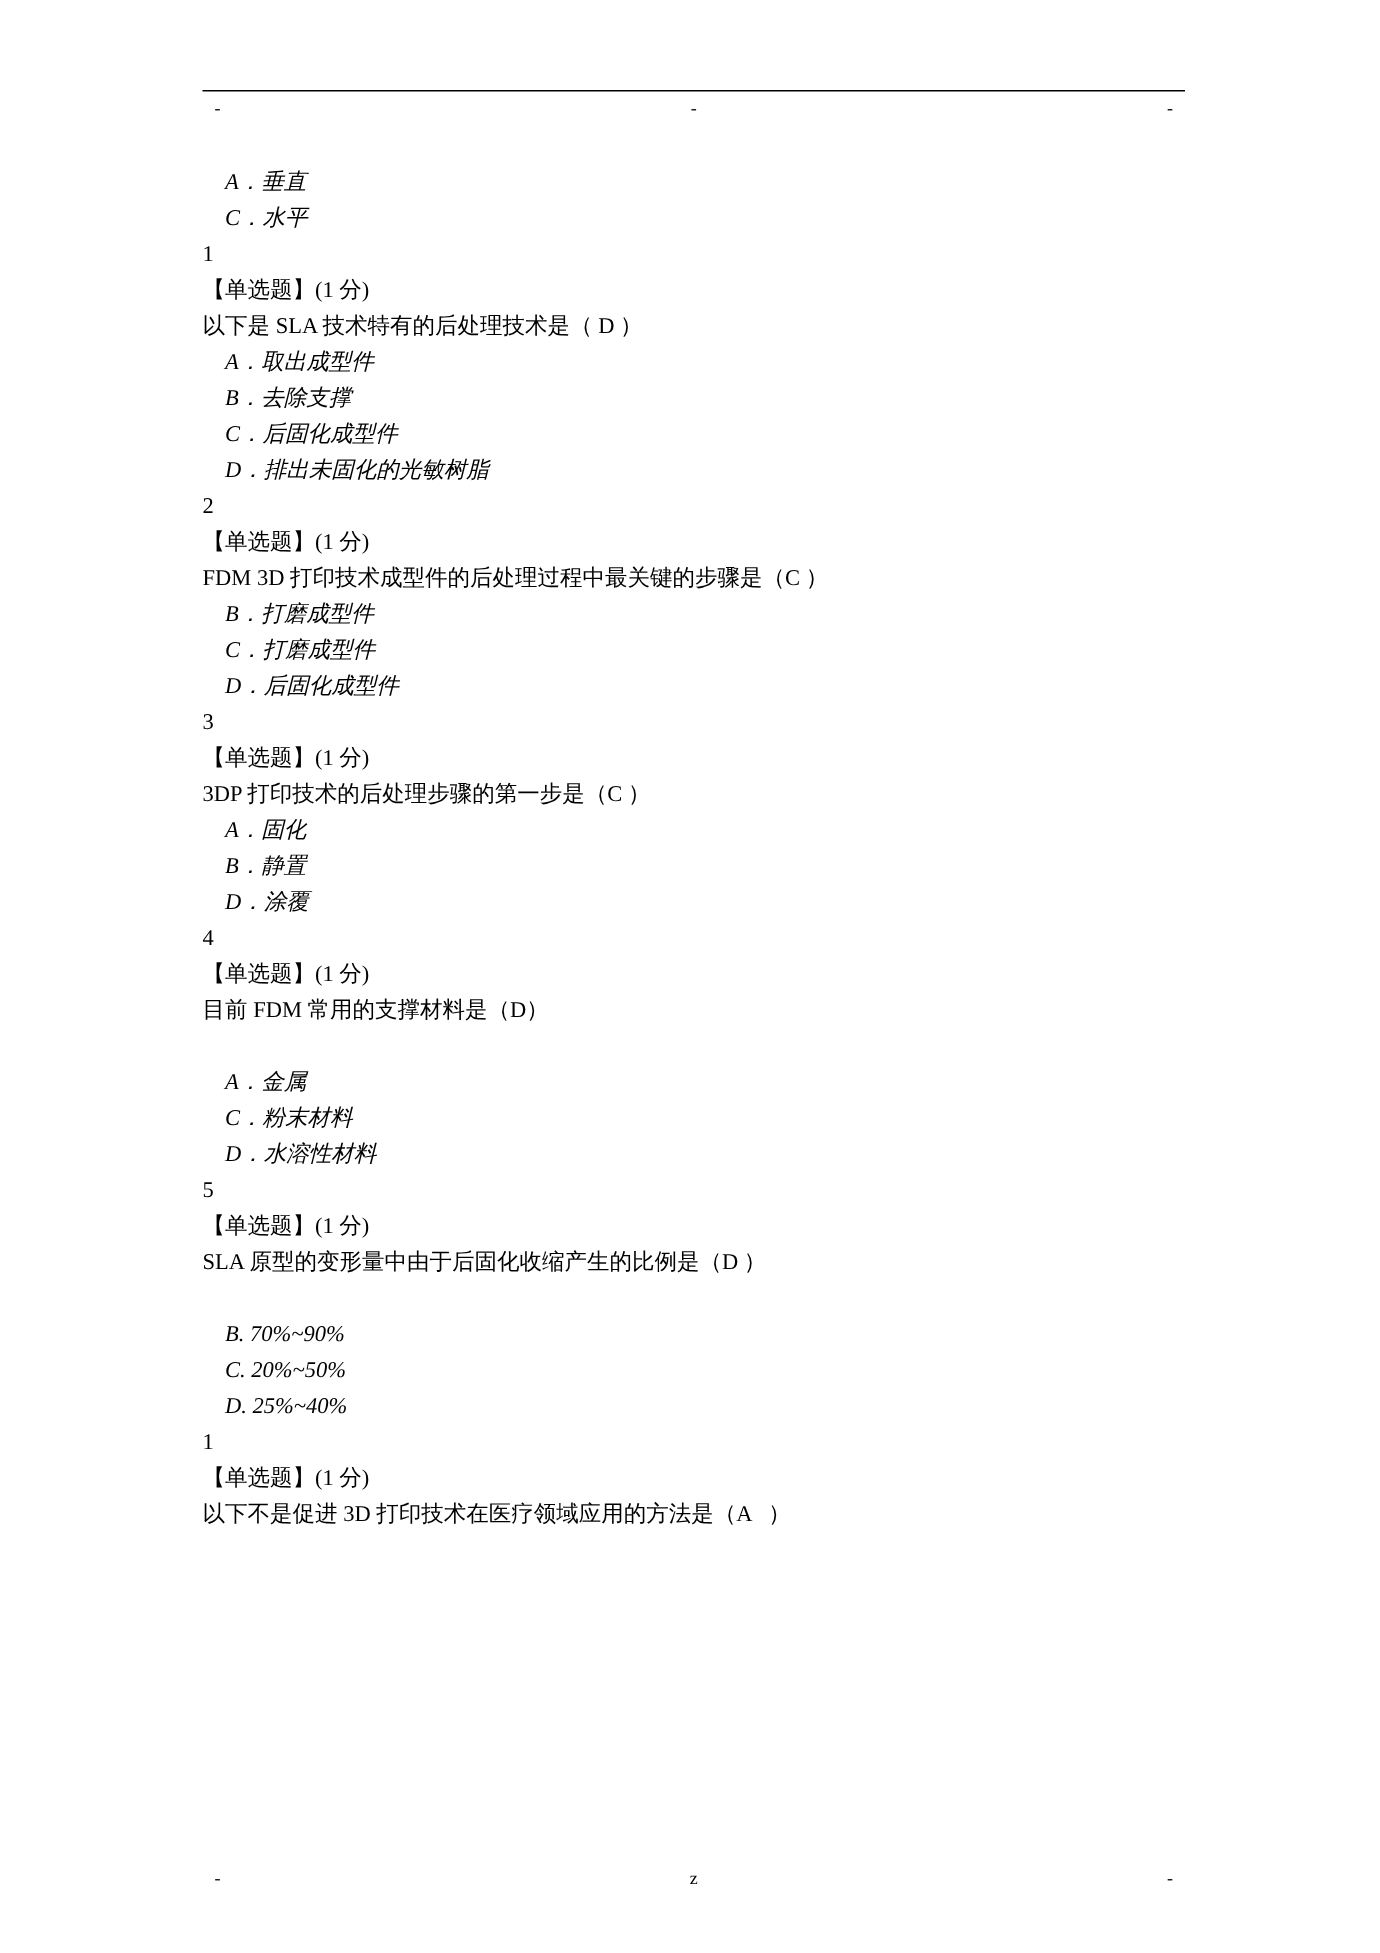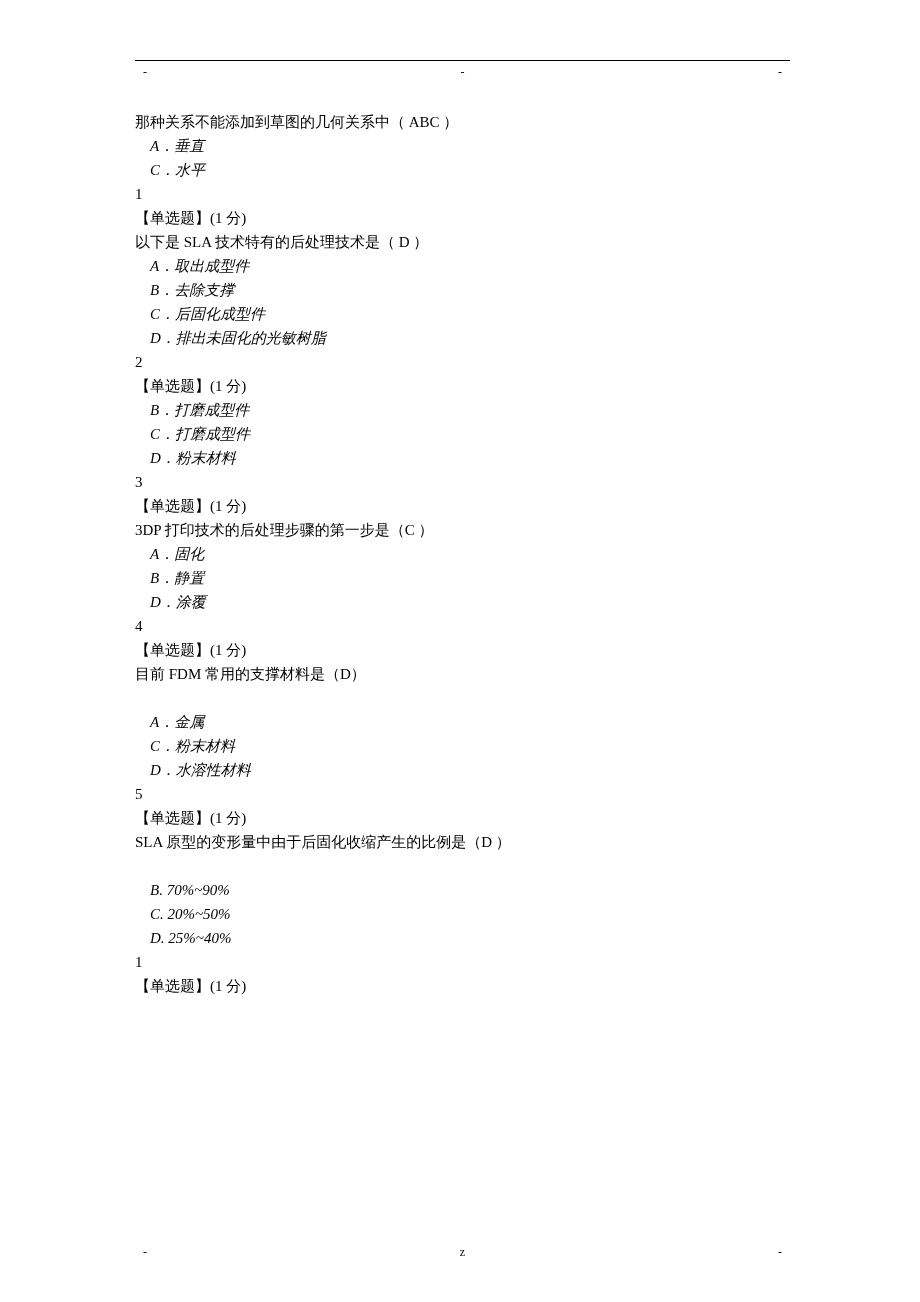--- a/index.html
+++ b/index.html
@@ -54,37 +54,37 @@
 
   <hr class="hr-top">
   <div class="header-marks">
     <span>-</span>
     <span>-</span>
     <span>-</span>
   </div>
 
   <div class="content">
 
-    <p class="line">那种关系不能添加到草图的几何关系中（ ABC ）</p>
     <p class="line option">A．垂直</p>
     <p class="line option">C．水平</p>
 
     <p class="line qnum">1</p>
     <p class="line">【单选题】(1 分)</p>
     <p class="line">以下是 SLA 技术特有的后处理技术是（ D ）</p>
     <p class="line option">A．取出成型件</p>
     <p class="line option">B．去除支撑</p>
     <p class="line option">C．后固化成型件</p>
     <p class="line option">D．排出未固化的光敏树脂</p>
 
     <p class="line qnum">2</p>
     <p class="line">【单选题】(1 分)</p>
+    <p class="line">FDM 3D 打印技术成型件的后处理过程中最关键的步骤是（C ）</p>
     <p class="line option">B．打磨成型件</p>
     <p class="line option">C．打磨成型件</p>
-    <p class="line option">D．粉末材料</p>
+    <p class="line option">D．后固化成型件</p>
 
     <p class="line qnum">3</p>
     <p class="line">【单选题】(1 分)</p>
     <p class="line">3DP 打印技术的后处理步骤的第一步是（C ）</p>
     <p class="line option">A．固化</p>
     <p class="line option">B．静置</p>
     <p class="line option">D．涂覆</p>
 
     <p class="line qnum">4</p>
     <p class="line">【单选题】(1 分)</p>
@@ -97,20 +97,21 @@
     <p class="line qnum">5</p>
     <p class="line">【单选题】(1 分)</p>
     <p class="line">SLA 原型的变形量中由于后固化收缩产生的比例是（D ）</p>
     <div class="blank-line"></div>
     <p class="line option">B. 70%~90%</p>
     <p class="line option">C. 20%~50%</p>
     <p class="line option">D. 25%~40%</p>
 
     <p class="line qnum">1</p>
     <p class="line">【单选题】(1 分)</p>
+    <p class="line">以下不是促进 3D 打印技术在医疗领域应用的方法是（A   ）</p>
 
   </div>
 
   <div class="footer-marks">
     <span>-</span>
     <span>z</span>
     <span>-</span>
   </div>
 
 </div>

